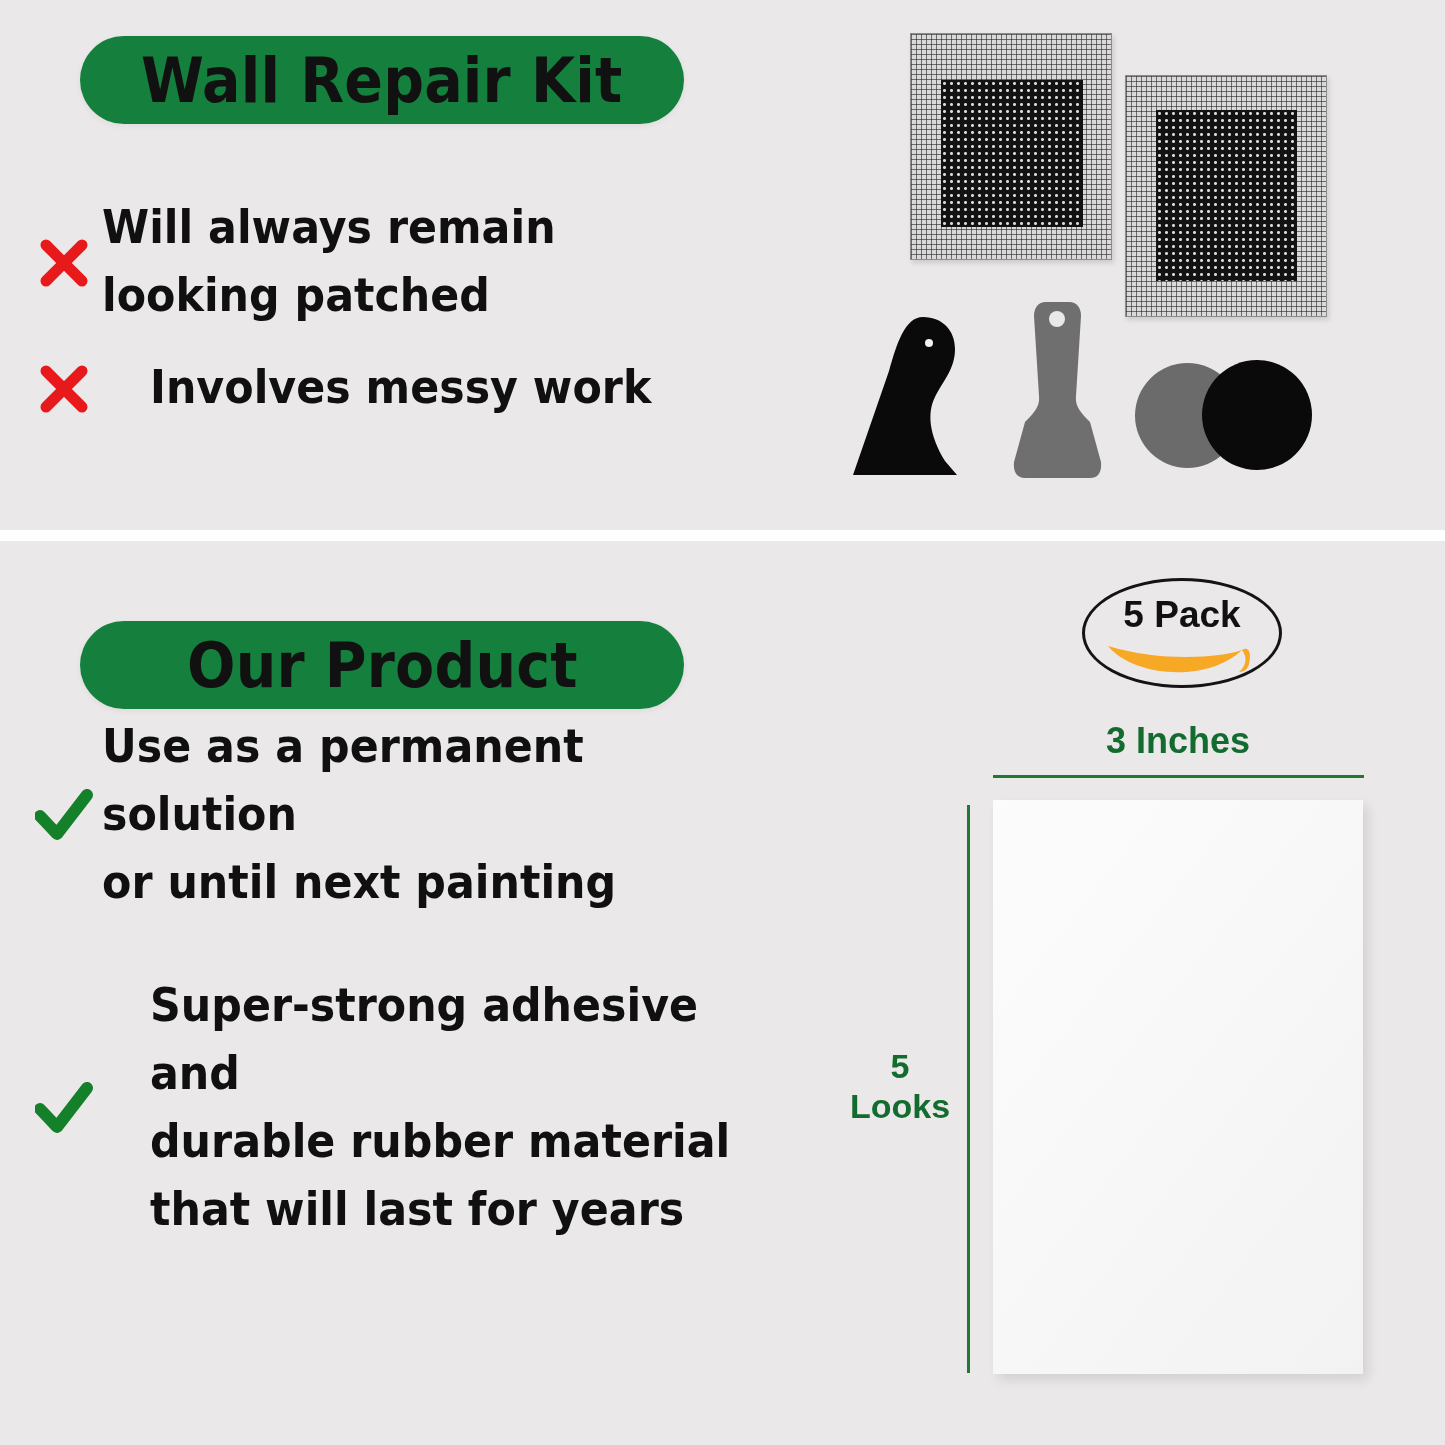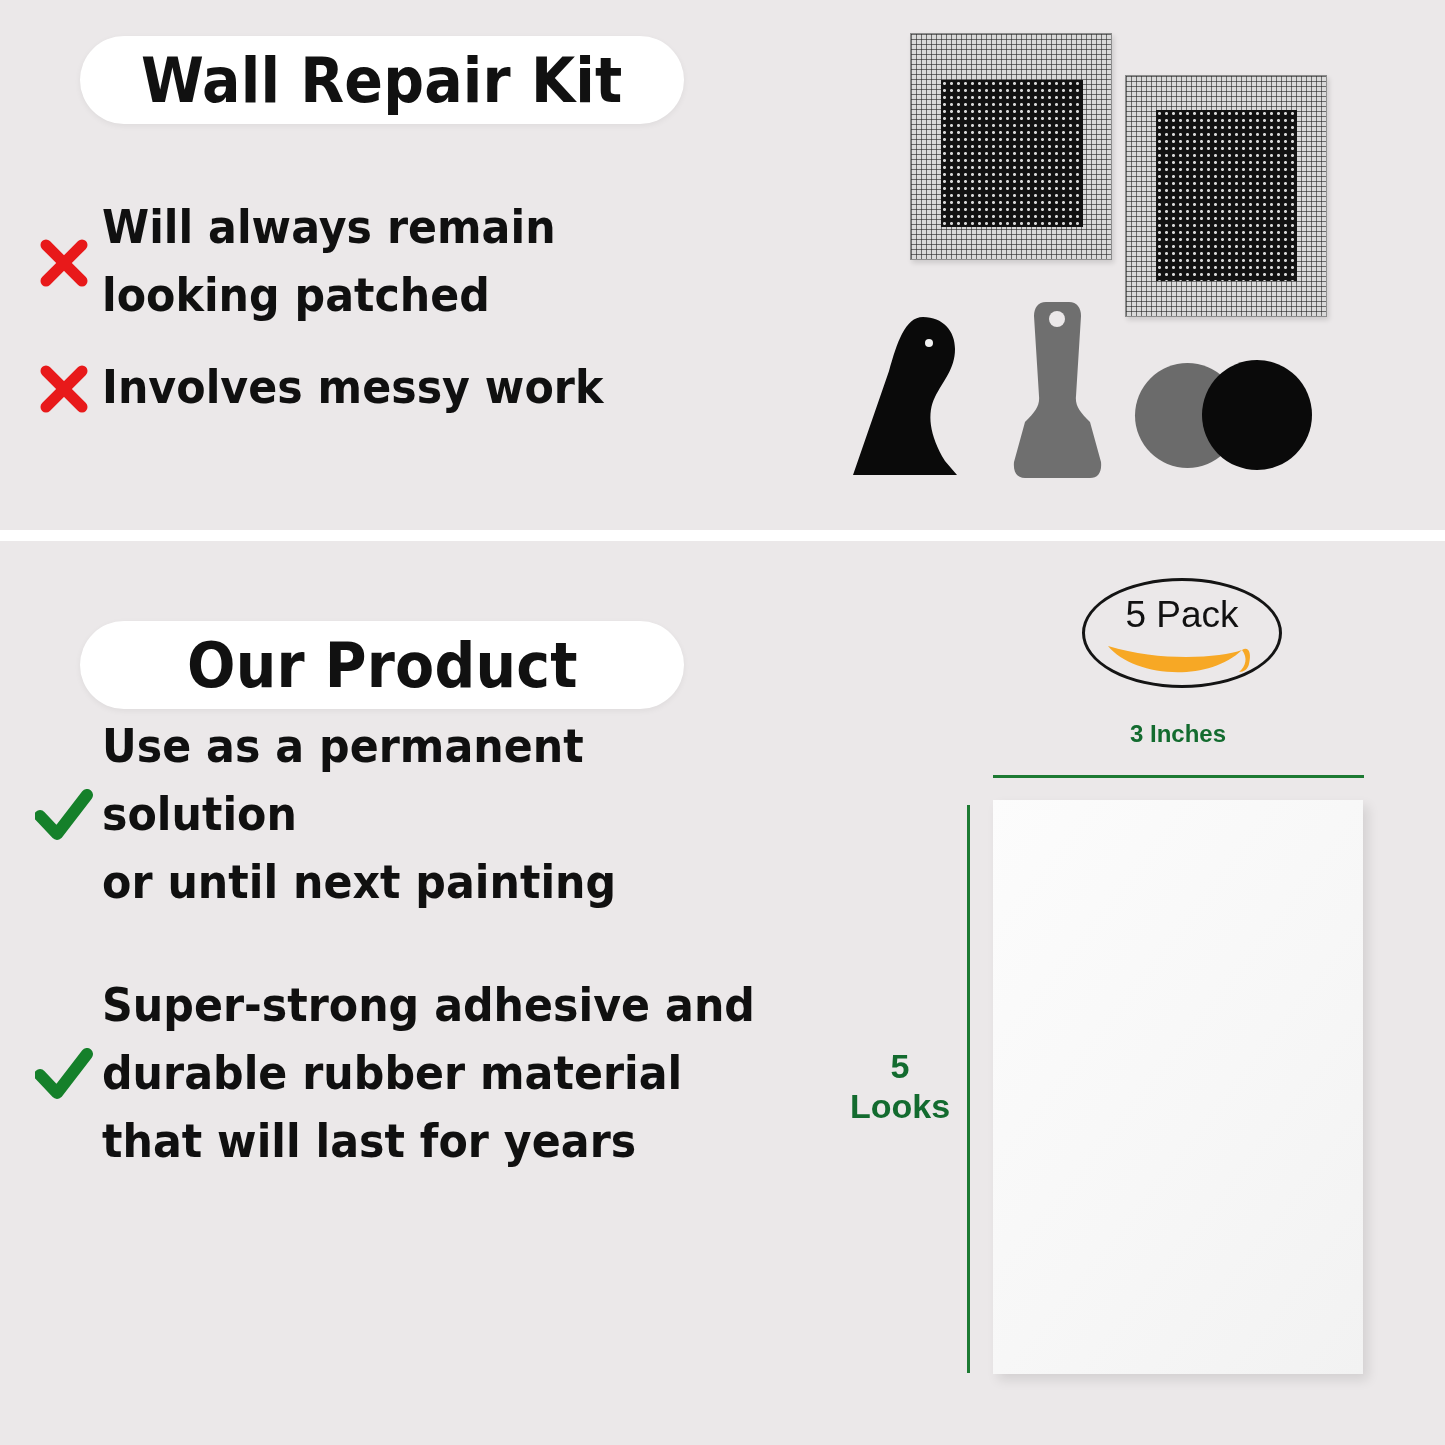--- a/index.html
+++ b/index.html
@@ -35,21 +35,21 @@
     position: absolute;
     left: 0; top: 530px;
     width: 1445px; height: 11px;
     background: #ffffff;
   }
   .panel-bottom { top: 541px; height: 904px; }
 
   
   .title-pill {
     position: absolute;
-    background: #ffffff;
+    background: #15803d;
     border-radius: 999px;
     display: flex;
     align-items: center;
     justify-content: center;
     box-shadow: 0 2px 6px rgba(0,0,0,0.055);
   }
   .title-pill .pill-text {
     font-family: "DejaVu Sans", sans-serif;
     font-weight: 700;
     color: #111111;
@@ -75,21 +75,21 @@
   }
   #con-list { left: 26px; top: 193px; width: 700px; }
   #pro-list { left: 26px; top: 712px; width: 810px; }
 
   .bullet-row {
     display: flex;
     align-items: center;
   }
   #con-list .bullet-row { margin-bottom: 24px; }
   #pro-list .bullet-row { margin-bottom: 55px; }
-  .bullet-row:last-child { margin-bottom: 0; }
+  .bullet-row:last-child { margin-bottom: 0; gap: 48px; }
 
   .bullet-mark {
     flex: 0 0 auto;
     width: 76px;
     display: flex;
     justify-content: center;
     align-items: flex-start;
     padding-top: 4px;
   }
   .bullet-mark svg { display: block; }
@@ -153,42 +153,42 @@
     position: absolute; inset: 0;
     border: 3px solid #141414;
     border-radius: 50%;
     background: transparent;
   }
   #pack-badge .badge-label {
     position: absolute;
     left: 0; right: 0; top: 16px;
     text-align: center;
     font-family: "Liberation Sans", sans-serif;
-    font-weight: 400;
+    font-weight: 700;
     font-size: 37px;
     color: #111111;
   }
   #pack-badge .badge-smile {
     position: absolute;
     left: 20px; top: 58px;
     width: 160px; height: 44px;
   }
 
   
   .dim-label {
     position: absolute;
     font-family: "Liberation Sans", sans-serif;
     font-weight: 700;
     color: #136b2f;
   }
   #label-width {
     left: 993px; top: 720px;
     width: 370px;
     text-align: center;
-    font-size: 24px;
+    font-size: 36px;
   }
   #label-height {
     left: 838px; top: 1046px;
     width: 124px;
     text-align: center;
     font-size: 34px;
     line-height: 1.18;
   }
 
   .dim-line-h {

